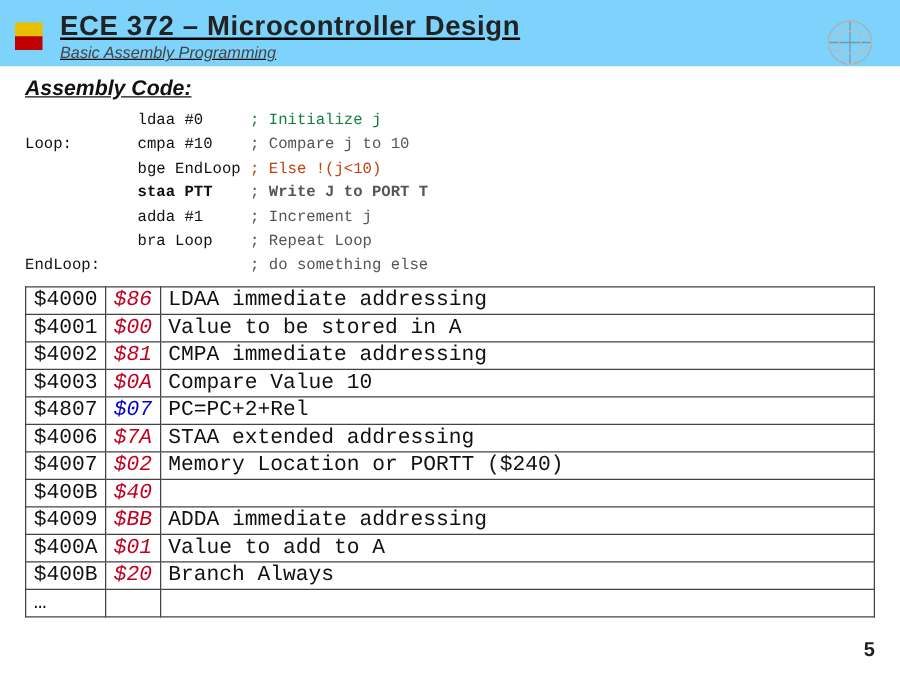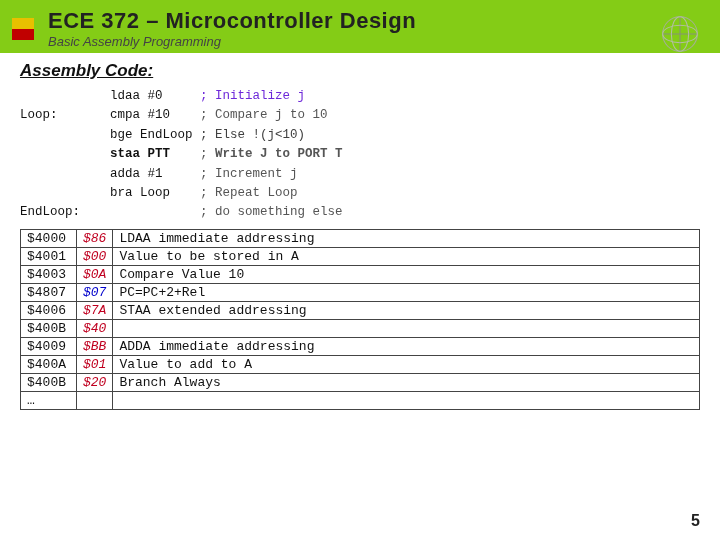--- a/index.html
+++ b/index.html
@@ -9,23 +9,24 @@
       background: #fff;
       font-family: Arial, sans-serif;
       overflow: hidden;
       position: relative;
     }
 
     
     .header {
       display: flex;
       align-items: center;
-      background: #84cc16;
+      background: #7dd3fc;
       padding: 8px 12px 4px 12px;
       border-bottom: none;
+      text-decoration: underline;
     }
 
     .logo-block {
       display: flex;
       flex-direction: column;
       margin-right: 14px;
     }
     .logo-square-top {
       width: 22px; height: 11px; background: #e8c000;
     }
@@ -76,21 +77,21 @@
     }
 
     .bold-text {
       font-weight: bold;
     }
 
     
     .mem-table {
       border-collapse: collapse;
       width: 100%;
-      font-size: 13px;
+      font-size: 17px;
       font-family: 'Courier New', Courier, monospace;
     }
     .mem-table td {
       border: 1px solid #444;
       padding: 1px 6px;
       color: #111;
     }
     .mem-table tr td:first-child {
       width: 56px;
     }
@@ -146,57 +147,67 @@
       <line x1="10" y1="30" x2="50" y2="30"></line>
       <ellipse cx="30" cy="30" rx="10" ry="20" stroke="#bbb"></ellipse>
       <ellipse cx="30" cy="30" rx="20" ry="10" stroke="#bbb"></ellipse>
     </g>
   </svg>
 </div>
 
 <div class="main">
   <div class="section-title">Assembly Code:</div>
 
-  <div class="code-block"><span>            ldaa #0     <span style="color:#6d28d9">; Initialize j</span>
+  <div class="code-block"><span>            ldaa #0     <span style="color:#15803d">; Initialize j</span>
 </span><span>Loop:       cmpa #10    <span style="color:#555">; Compare j to 10</span>
-</span><span>            bge EndLoop <span style="color:#404040">; Else !(j&lt;10)</span>
+</span><span>            bge EndLoop <span style="color:#c2410c">; Else !(j&lt;10)</span>
 </span><span>            <span class="bold-text">staa PTT</span>    <span style="color:#555">; <span class="bold-text">Write J to PORT T</span></span>
 </span><span>            adda #1     <span style="color:#555">; Increment j</span>
 </span><span>            bra Loop    <span style="color:#555">; Repeat Loop</span>
 </span><span>EndLoop:                <span style="color:#555">; do something else</span>
 </span></div>
 
   <table class="mem-table">
     <tbody id="table-body">
     <tr>
           <td>$4000</td>
           <td>$86</td>
           <td>LDAA immediate addressing</td>
         </tr>
         <tr>
           <td>$4001</td>
           <td>$00</td>
           <td>Value to be stored in A</td>
         </tr>
         <tr>
+          <td>$4002</td>
+          <td>$81</td>
+          <td>CMPA immediate addressing</td>
+        </tr>
+        <tr>
           <td>$4003</td>
           <td>$0A</td>
           <td>Compare Value 10</td>
         </tr>
         <tr class="highlight-row">
           <td>$4807</td>
           <td>$07</td>
           <td>PC=PC+2+Rel</td>
         </tr>
         <tr>
           <td>$4006</td>
           <td>$7A</td>
           <td>STAA extended addressing</td>
         </tr>
         <tr>
+          <td>$4007</td>
+          <td>$02</td>
+          <td>Memory Location or PORTT ($240)</td>
+        </tr>
+        <tr>
           <td>$400B</td>
           <td>$40</td>
           <td></td>
         </tr>
         <tr>
           <td>$4009</td>
           <td>$BB</td>
           <td>ADDA immediate addressing</td>
         </tr>
         <tr>

